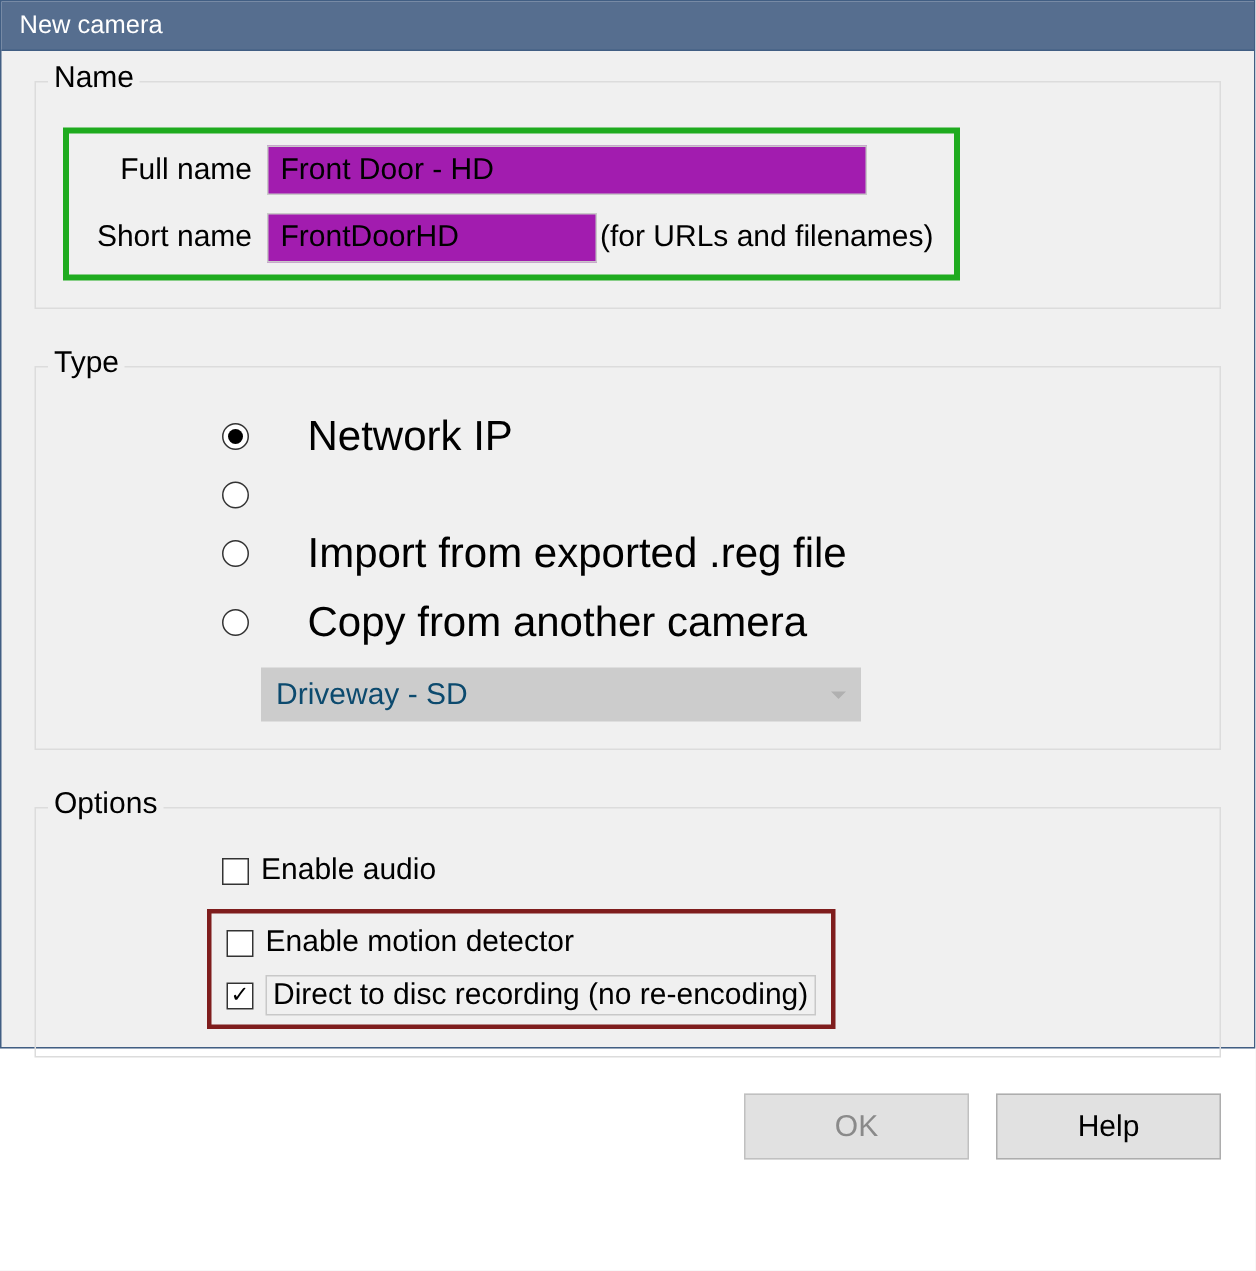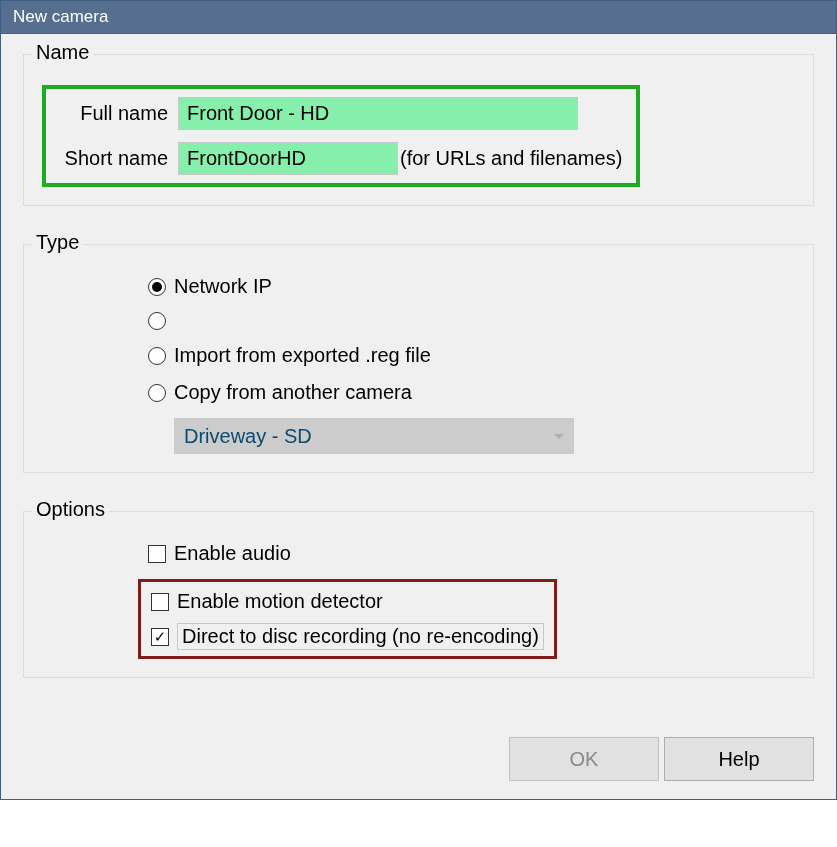--- a/index.html
+++ b/index.html
@@ -11,21 +11,21 @@
     font-family: "Segoe UI", Tahoma, sans-serif;
     font-size: 19px;
     color: #000;
     background: #ffffff;
     width: 837px;
     height: 847px;
     overflow: hidden;
   }
   .window {
     width: 837px;
-    height: 800px;
+    height: 699px;
     border: 1px solid #415e83;
     background: #f0f0f0;
     display: flex;
     flex-direction: column;
   }
   .titlebar {
     background: #566e8f;
     color: #ffffff;
     padding: 6px 12px;
     font-size: 17px;
@@ -68,21 +68,21 @@
     width: 120px;
     text-align: right;
     margin-right: 10px;
     font-size: 20px;
   }
   input[type="text"] {
     font-family: inherit;
     font-size: 20px;
     padding: 4px 8px;
     border: 1px solid #c8c8c8;
-    background: #86efac;
+    background: #a21caf;
     outline: none;
   }
   .fullname-input { width: 400px; }
   .shortname-input { width: 220px; }
   .hint {
     margin-left: 2px;
     font-size: 20px;
   }
   
   .radio-row {
@@ -105,21 +105,21 @@
     flex-shrink: 0;
   }
   .radio.checked::after {
     content: "";
     width: 10px;
     height: 10px;
     background: #000;
     border-radius: 50%;
     display: block;
   }
-  .radio-label { font-size: 20px; }
+  .radio-label { font-size: 28px; margin-left: 31px; }
   .combo {
     margin-left: 132px;
     margin-top: 6px;
     width: 400px;
     height: 36px;
     background: #cccccc;
     color: #0c4a6e;
     display: flex;
     align-items: center;
     padding: 0 10px;
@@ -172,21 +172,21 @@
     margin-bottom: 10px;
   }
   .highlight-box-options .check-row:last-child { margin-bottom: 0; }
 
   .options-group { margin-bottom: 24px; }
 
   
   .button-row {
     display: flex;
     justify-content: flex-end;
-    gap: 5px;
+    gap: 18px;
     margin-top: auto;
   }
   .btn {
     width: 150px;
     height: 44px;
     background: #e1e1e1;
     border: 1px solid #adadad;
     display: flex;
     align-items: center;
     justify-content: center;

